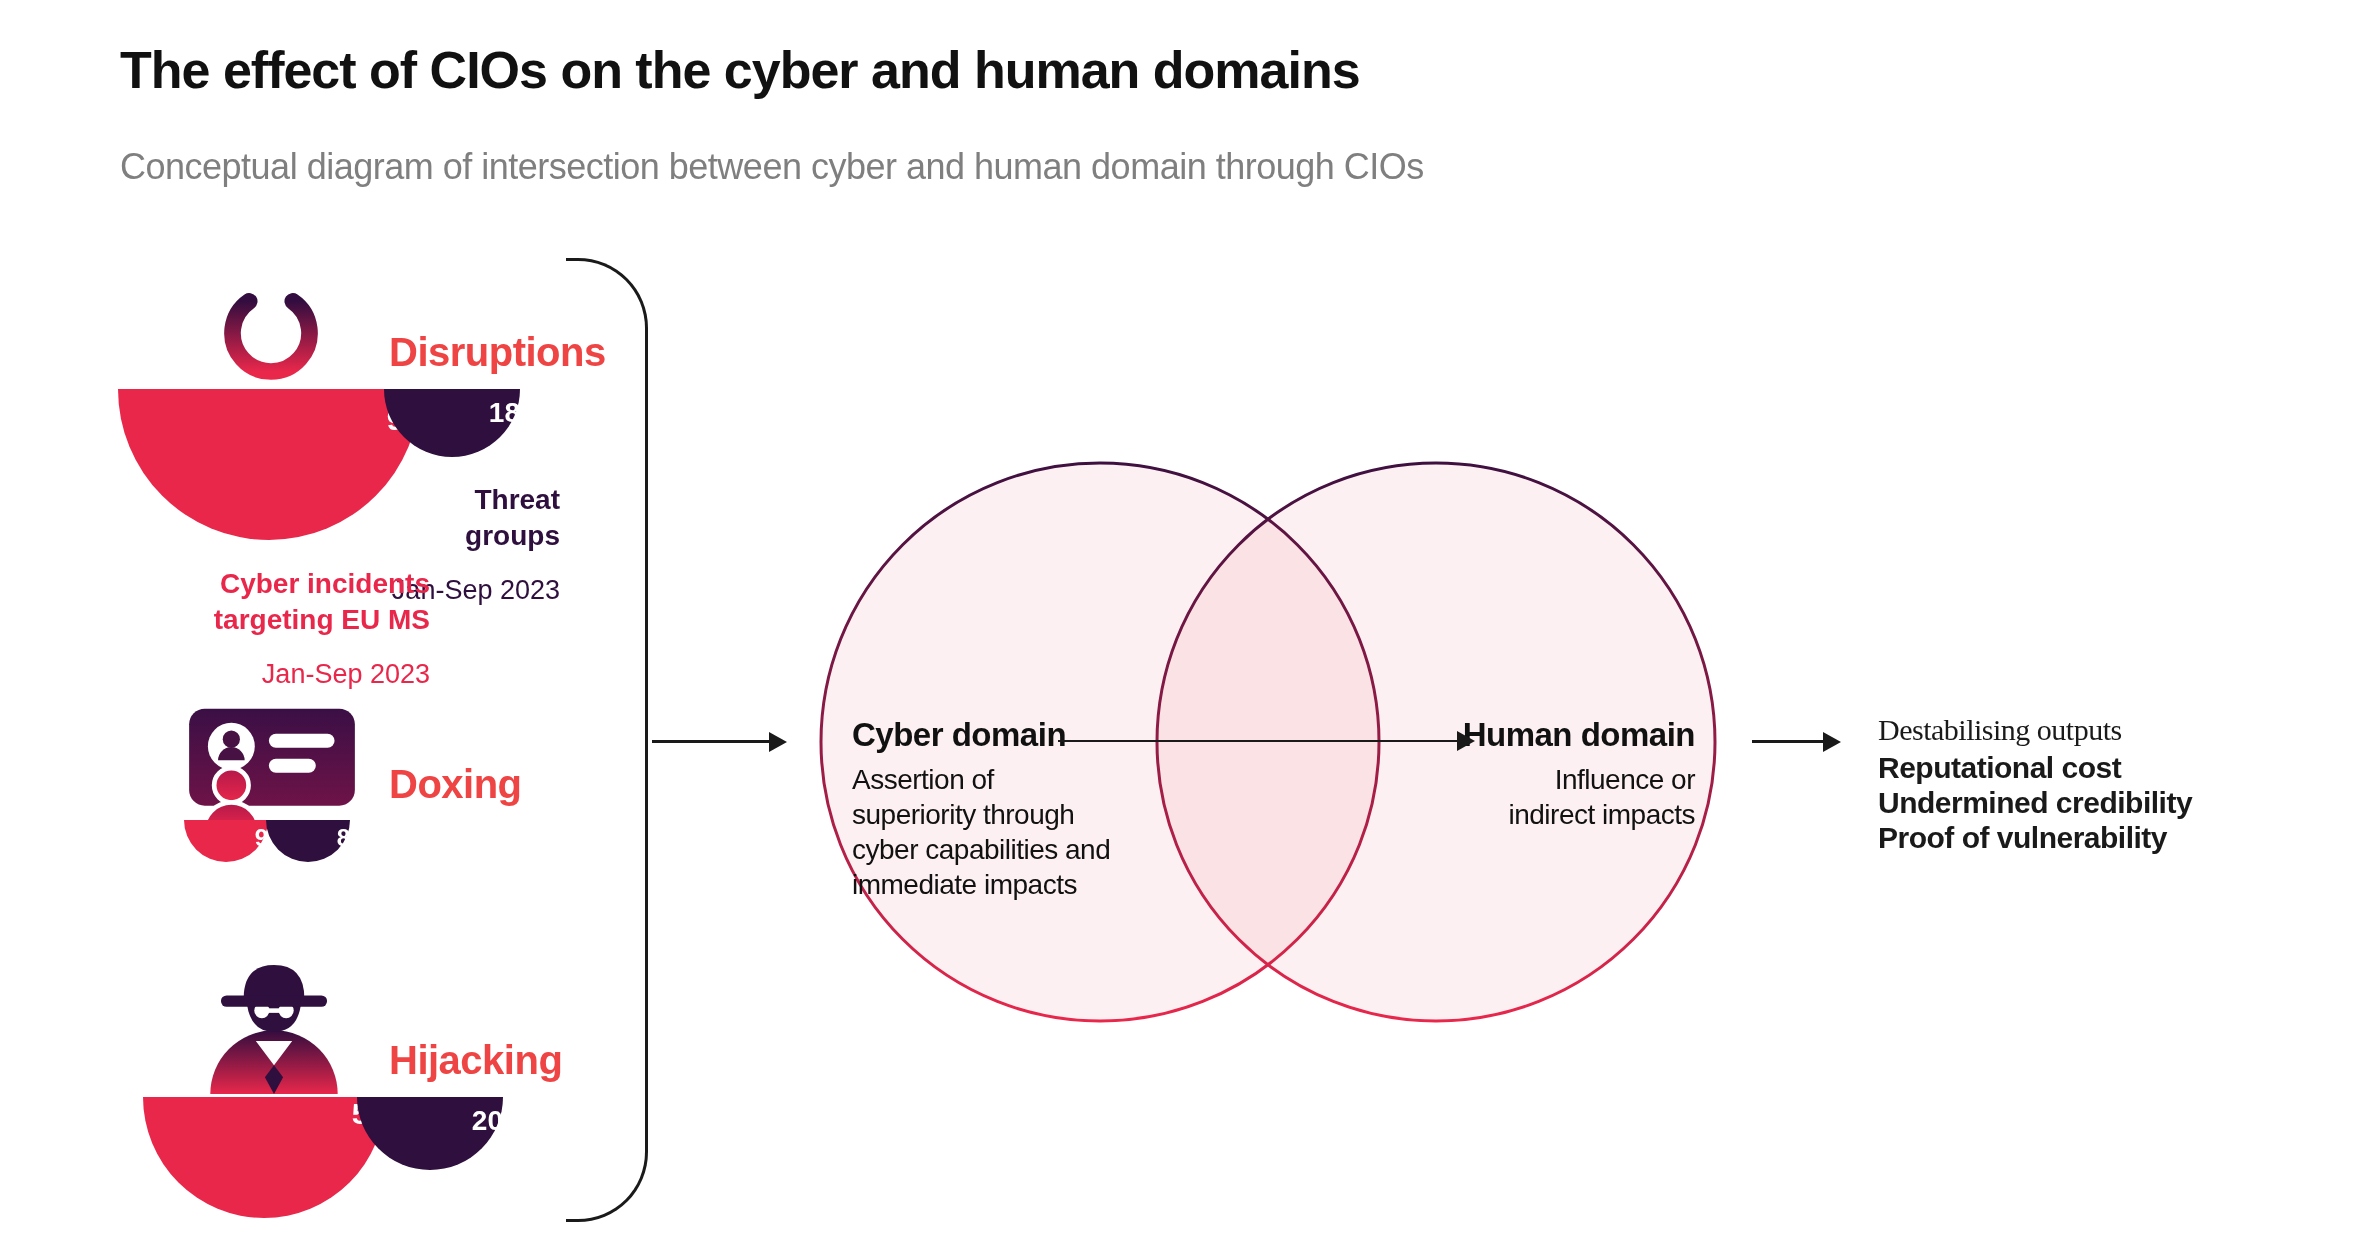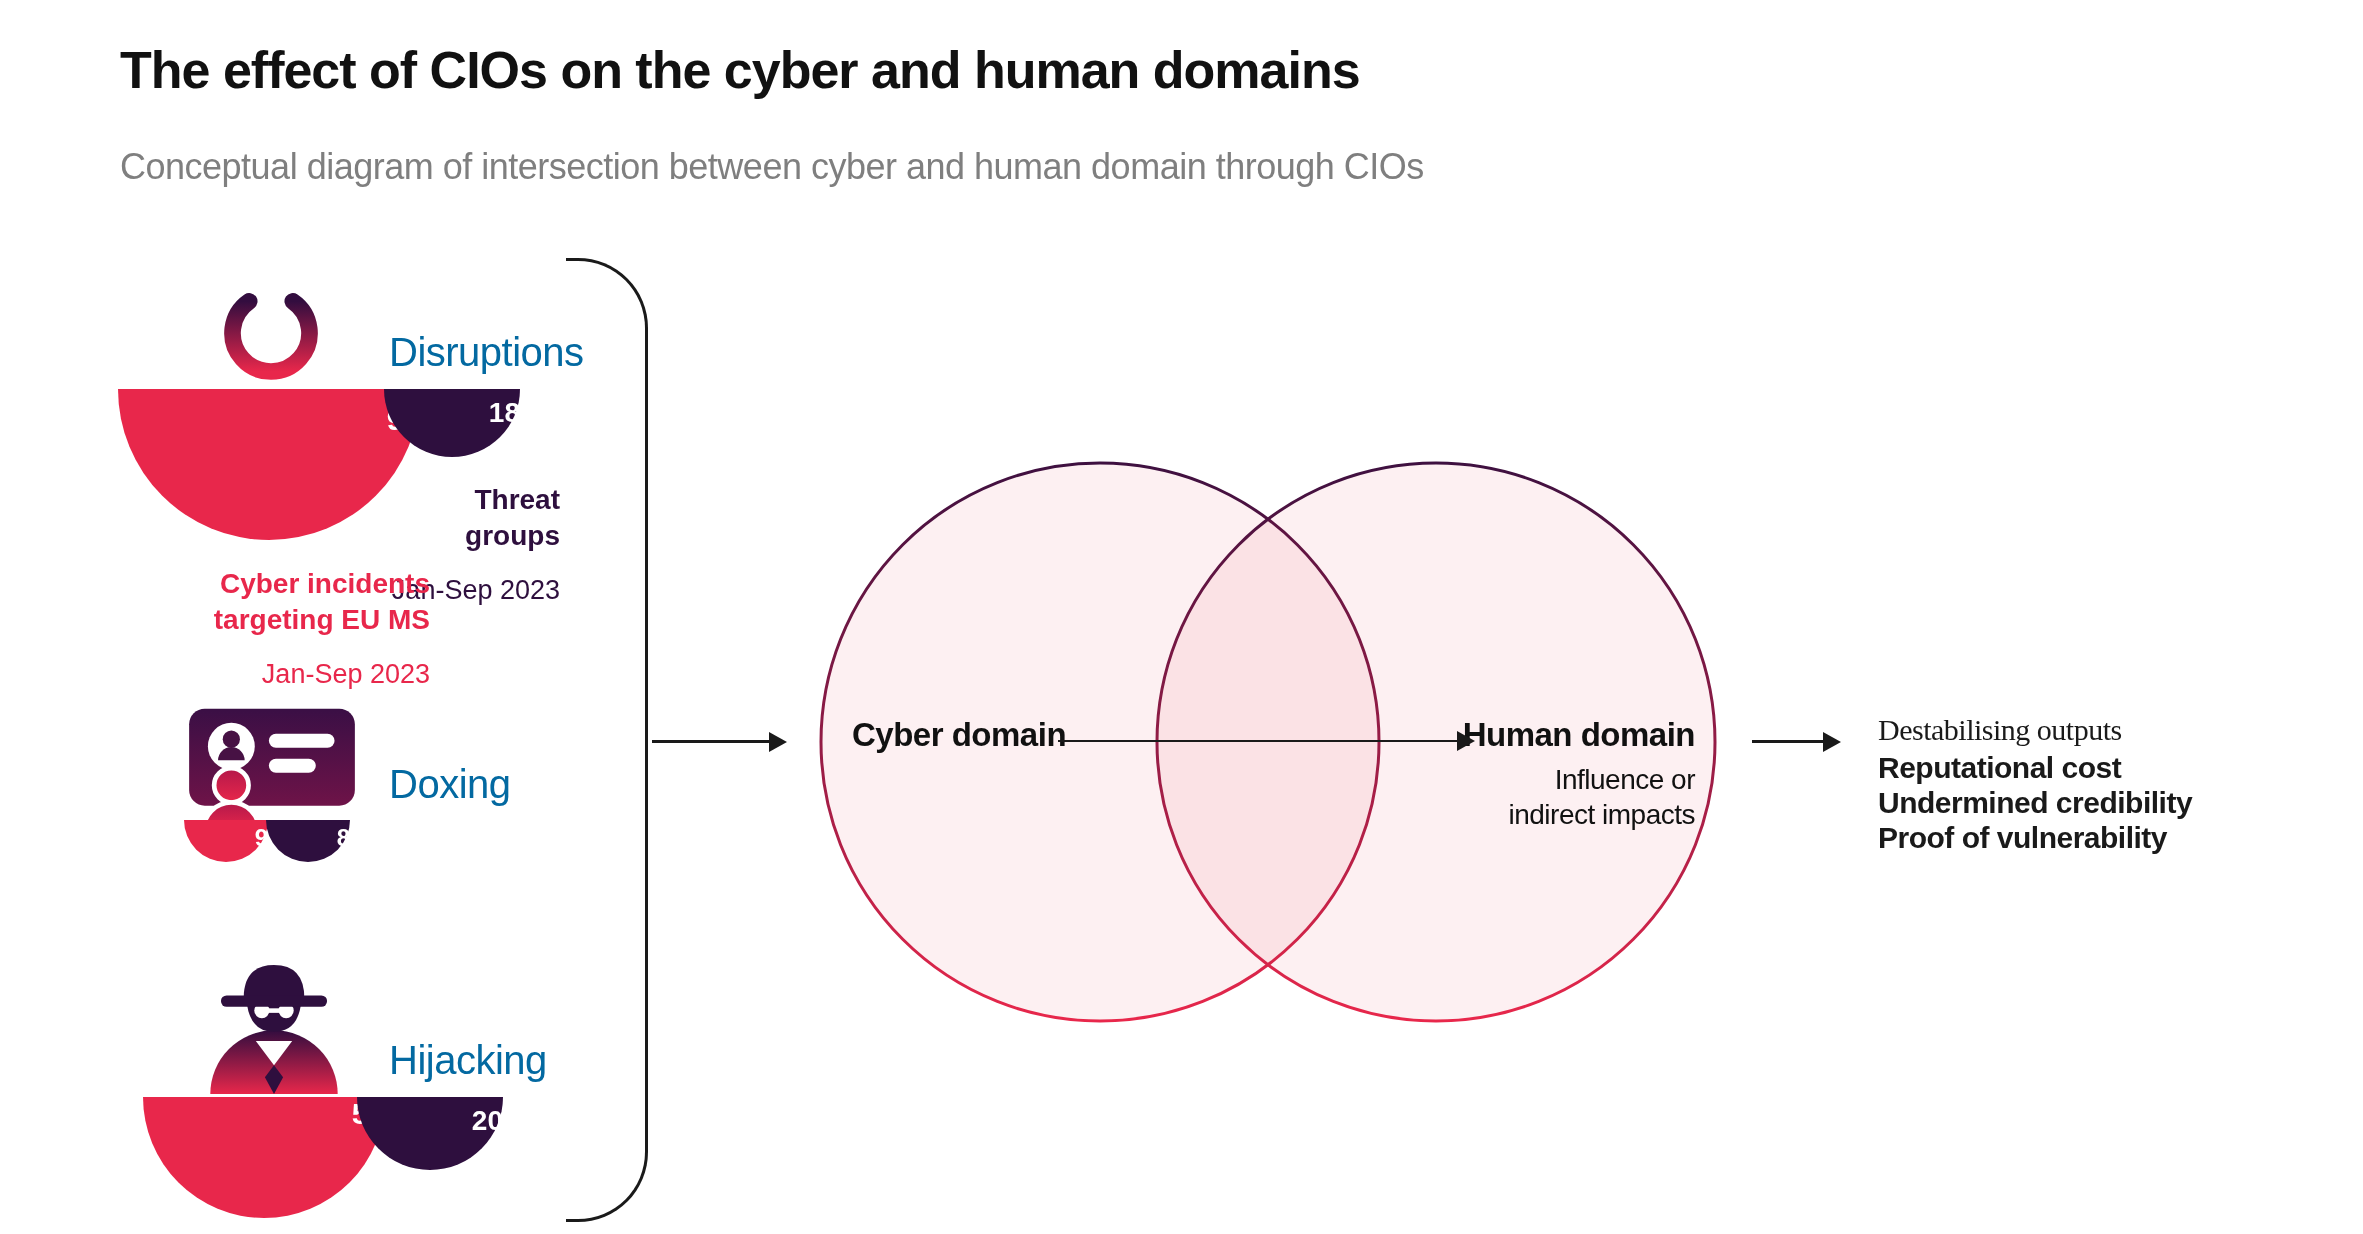--- a/index.html
+++ b/index.html
@@ -8,21 +8,21 @@
   .canvas { position:relative; width:2363px; height:1234px; background:#fff; overflow:hidden; }
   .abs { position:absolute; }
 
   .page-title { position:absolute; left:120px; top:40px; font-size:52px; font-weight:bold; letter-spacing:-1px; color:#111; }
   .page-subtitle { position:absolute; left:120px; top:146px; font-size:36px; color:#7f7f7f; letter-spacing:-0.5px; }
 
   .half { position:absolute; color:#ffffff; font-weight:bold; text-align:center; }
   .half-red { background:#E8274B; }
   .half-purple { background:#2E0F3E; }
 
-  .cat-label { position:absolute; font-weight:normal; font-size:40px; color:#0369a1; letter-spacing:-0.5px; }
+  .cat-label { position:absolute; font-weight:bold; font-size:40px; color:#ef4444; letter-spacing:-0.5px; }
 
   .legend-block { position:absolute; text-align:right; white-space:pre-line; }
   .legend-bold { font-weight:bold; font-size:28px; line-height:36px; }
   .legend-period { font-size:27px; line-height:36px; }
   .legend-purple { color:#2E0F3E; }
   .legend-red { color:#E8274B; }
 
   .bracket { position:absolute; left:566px; top:258px; width:82px; height:964px;
              border:3px solid #1a1a1a; border-left:none; border-radius:0 70px 70px 0; }
 
@@ -152,20 +152,24 @@
         <stop offset="0" stop-color="#3E1040"></stop>
           <stop offset="1" stop-color="#E8274B"></stop>
       </linearGradient>
     </defs>
     <circle cx="290" cy="292" r="279" fill="rgba(232,39,75,0.07)" stroke="url(#gVenn)" stroke-width="3"></circle>
     <circle cx="626" cy="292" r="279" fill="rgba(232,39,75,0.07)" stroke="url(#gVenn)" stroke-width="3"></circle>
   </svg>
 
   <div class="abs" style="left:852px; top:716px; width:320px;">
     <div class="venn-title">Cyber domain</div>
+    <div class="venn-desc">Assertion of
+superiority through
+cyber capabilities and
+immediate impacts</div>
   </div>
 
   <div class="abs" style="left:1390px; top:716px; width:305px; text-align:right;">
     <div class="venn-title">Human domain</div>
     <div class="venn-desc">Influence or
 indirect impacts</div>
   </div>
 
   <div class="arrow-line" style="left:1058px; top:740px; width:400px; height:2px;"></div>
 

